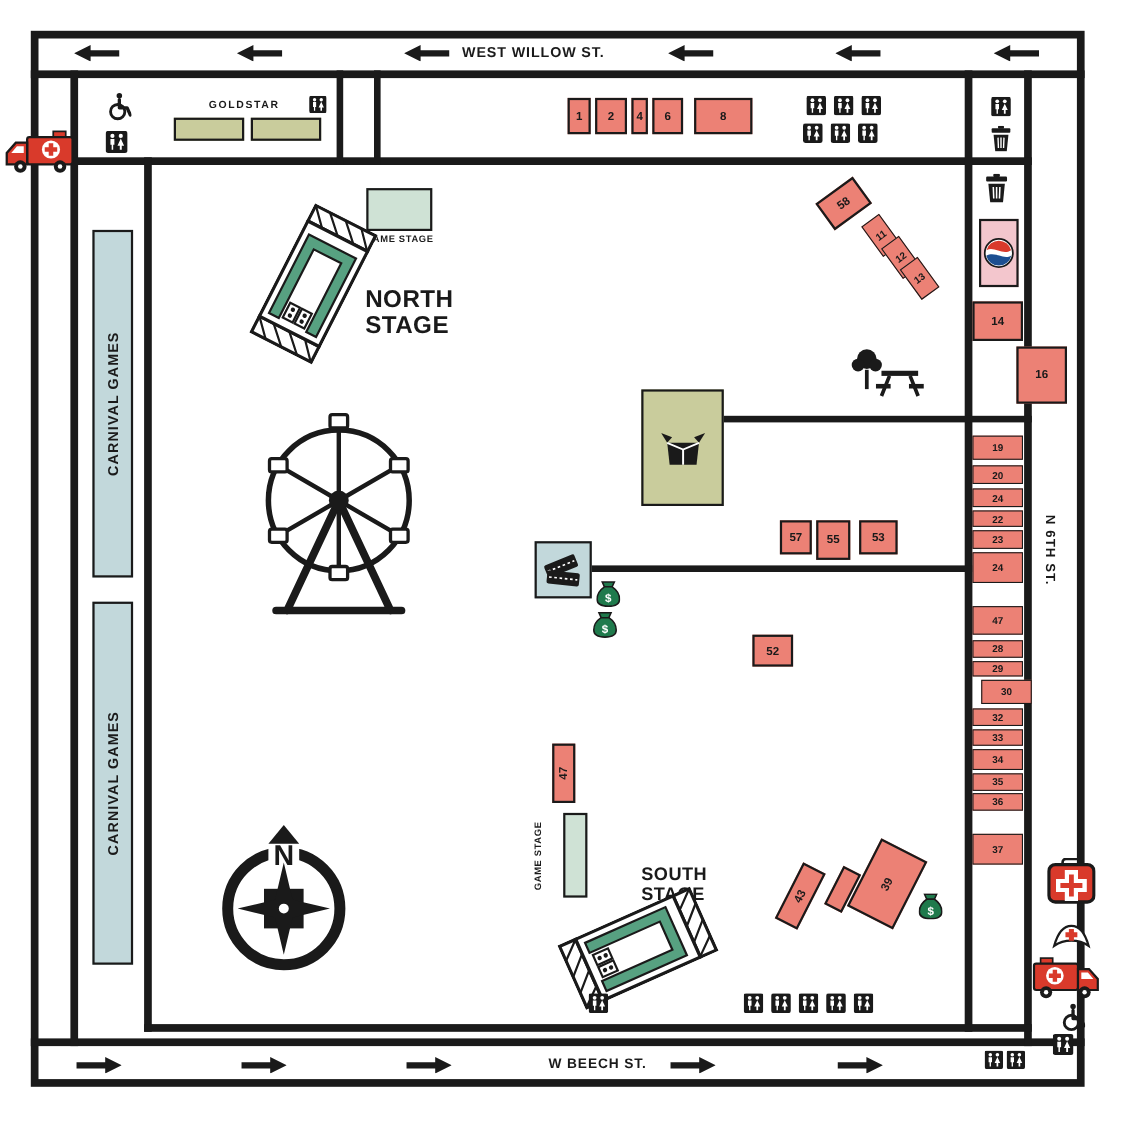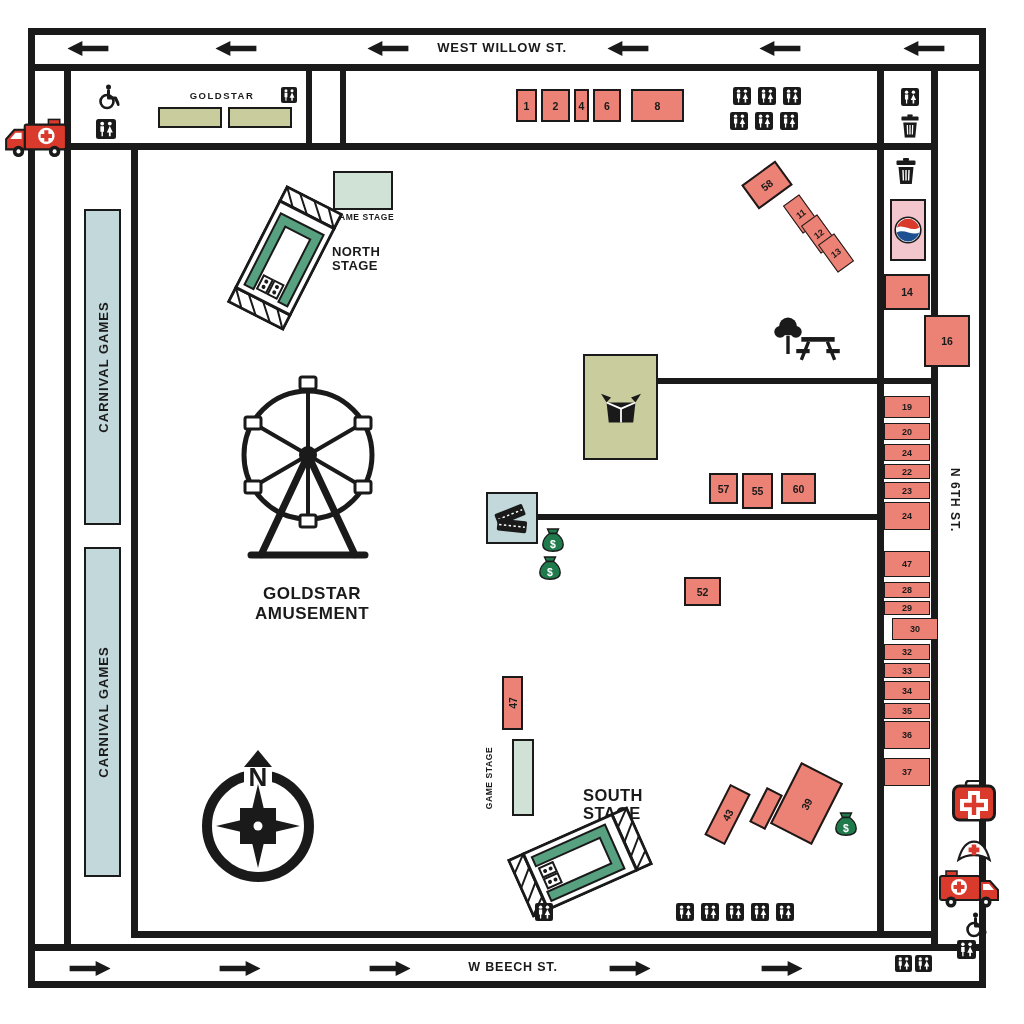--- a/index.html
+++ b/index.html
@@ -129,22 +129,22 @@
   <div class="line" style="left:931px;top:64px;width:7px;height:887px;"></div>
   <div class="line" style="left:64px;top:143px;width:874px;height:7px;"></div>
   <div class="line" style="left:131px;top:143px;width:7px;height:795px;"></div>
   <div class="line" style="left:877px;top:64px;width:7px;height:874px;"></div>
   <div class="line" style="left:131px;top:931px;width:807px;height:7px;"></div>
   <div class="line" style="left:306px;top:64px;width:6px;height:86px;"></div>
   <div class="line" style="left:340px;top:64px;width:6px;height:86px;"></div>
   <div class="line" style="left:652px;top:378px;width:286px;height:6px;"></div>
   <div class="line" style="left:508px;top:514px;width:376px;height:6px;"></div>
 
-  <div class="lbl" style="left:420px;top:40px;width:164px;text-align:center;font-size:13px;letter-spacing:.8px;">WEST WILLOW ST.</div>
-  <div class="lbl" style="left:438px;top:960px;width:150px;text-align:center;font-size:12.5px;letter-spacing:.8px;">W BEECH ST.</div>
+  <div class="lbl" style="left:420px;top:40px;width:164px;font-size:13px;letter-spacing:.8px;">WEST WILLOW ST.</div>
+  <div class="lbl" style="left:438px;top:960px;width:150px;text-align:right;font-size:12.5px;letter-spacing:.8px;">W BEECH ST.</div>
   <div class="vert" style="left:948px;top:468px;font-size:12px;">N 6TH ST.</div>
 
   <svg class="ic" viewBox="0 0 44 16" style="left:66px;top:41px;width:44px;height:15px">
       <use href="#sym-arrow"></use>
     </svg>
   <svg class="ic" viewBox="0 0 44 16" style="left:214px;top:41px;width:44px;height:15px">
       <use href="#sym-arrow"></use>
     </svg>
   <svg class="ic" viewBox="0 0 44 16" style="left:366px;top:41px;width:44px;height:15px">
       <use href="#sym-arrow"></use>
@@ -246,52 +246,52 @@
   <div class="b sm" style="left:884px;top:482px;width:46px;height:17px">23</div>
   <div class="b sm" style="left:884px;top:502px;width:46px;height:28px">24</div>
   <div class="b sm" style="left:884px;top:551px;width:46px;height:26px">47</div>
   <div class="b sm" style="left:884px;top:582px;width:46px;height:16px">28</div>
   <div class="b sm" style="left:884px;top:601px;width:46px;height:14px">29</div>
   <div class="b sm" style="left:892px;top:618px;width:46px;height:22px">30</div>
   <div class="b sm" style="left:884px;top:644px;width:46px;height:16px">32</div>
   <div class="b sm" style="left:884px;top:663px;width:46px;height:15px">33</div>
   <div class="b sm" style="left:884px;top:681px;width:46px;height:19px">34</div>
   <div class="b sm" style="left:884px;top:703px;width:46px;height:16px">35</div>
-  <div class="b sm" style="left:884px;top:721px;width:46px;height:28px">36</div>
+  <div class="b sm" style="left:884px;top:721px;width:46px;height:16px">36</div>
   <div class="b sm" style="left:884px;top:758px;width:46px;height:28px">37</div>
 
   <div class="b" style="left:746px;top:170px;width:42px;height:30px;transform:rotate(-36deg)">58</div>
   <div class="b sm" style="left:791px;top:197px;width:20px;height:34px;transform:rotate(-36deg)">11</div>
   <div class="b sm" style="left:809px;top:217px;width:20px;height:34px;transform:rotate(-36deg)">12</div>
   <div class="b sm" style="left:826px;top:236px;width:20px;height:34px;transform:rotate(-36deg)">13</div>
 
   <div class="lgreen" style="left:333px;top:171px;width:60px;height:39px;"></div>
   <div class="lbl" style="left:325px;top:212px;width:76px;text-align:center;font-size:8.5px;letter-spacing:.6px;">GAME STAGE</div>
   <svg class="ic" viewBox="0 0 132 64" style="left:219px;top:226px;width:132px;height:64px;transform:rotate(-63deg)">
       <use href="#sym-stage"></use>
     </svg>
-  <div class="lbl pre" style="left:332px;top:245px;font-size:13px;">NORTH
+  <div class="lbl pre" style="left:332px;top:260px;font-size:22px;">NORTH
 STAGE</div>
 
   <svg class="ic" viewBox="0 0 30 36" style="left:772px;top:316px;width:32px;height:38px">
       <use href="#sym-tree"></use>
     </svg>
   <svg class="ic" viewBox="0 0 42 24" style="left:796px;top:336px;width:44px;height:25px">
       <use href="#sym-picnic"></use>
     </svg>
 
   <div class="olive center" style="left:583px;top:354px;width:75px;height:106px;">
     <svg viewBox="0 0 36 30" style="width:40px;height:34px">
         <use href="#sym-box"></use>
       </svg>
   </div>
 
   <div class="b" style="left:709px;top:473px;width:29px;height:31px">57</div>
   <div class="b" style="left:742px;top:473px;width:31px;height:36px">55</div>
-  <div class="b" style="left:781px;top:473px;width:35px;height:31px">60</div>
+  <div class="b" style="left:781px;top:473px;width:35px;height:31px">53</div>
   <div class="b" style="left:684px;top:577px;width:37px;height:29px">52</div>
 
   <div class="lblue" style="left:486px;top:492px;width:52px;height:52px;">
     <svg viewBox="0 0 52 52" style="width:100%;height:100%">
       <g transform="rotate(-22 26 22)">
         <rect x="8" y="15" width="32" height="13" rx="2" fill="#1a1a1a"></rect>
         <path d="M10 21.5 H38" stroke="#fff" stroke-width="1.6" stroke-dasharray="2.6 2.6"></path>
       </g>
       <g transform="rotate(6 26 34)">
         <rect x="10" y="28" width="32" height="13" rx="2" fill="#1a1a1a"></rect>
@@ -313,21 +313,20 @@
     <circle cx="85" cy="80" r="9" fill="#1a1a1a"></circle>
     <g fill="#fff" stroke="#1a1a1a" stroke-width="3">
       <rect x="77" y="2" width="16" height="12" rx="2"></rect>
       <rect x="132" y="42" width="16" height="12" rx="2"></rect>
       <rect x="132" y="106" width="16" height="12" rx="2"></rect>
       <rect x="77" y="140" width="16" height="12" rx="2"></rect>
       <rect x="22" y="106" width="16" height="12" rx="2"></rect>
       <rect x="22" y="42" width="16" height="12" rx="2"></rect>
     </g>
   </svg>
-  <div class="lbl" style="left:207px;top:584px;width:210px;text-align:center;font-size:17px;letter-spacing:.5px;">GOLDSTAR AMUSEMENT</div>
 
   <div class="lblue" style="left:84px;top:209px;width:37px;height:316px;">
     <span class="rot90 lbl" style="font-size:13px;letter-spacing:1px;">CARNIVAL GAMES</span>
   </div>
   <div class="lblue" style="left:84px;top:547px;width:37px;height:330px;">
     <span class="rot90 lbl" style="font-size:13px;letter-spacing:1px;">CARNIVAL GAMES</span>
   </div>
 
   <div class="b" style="left:502px;top:676px;width:21px;height:54px">
     <span class="vnum">47</span>

